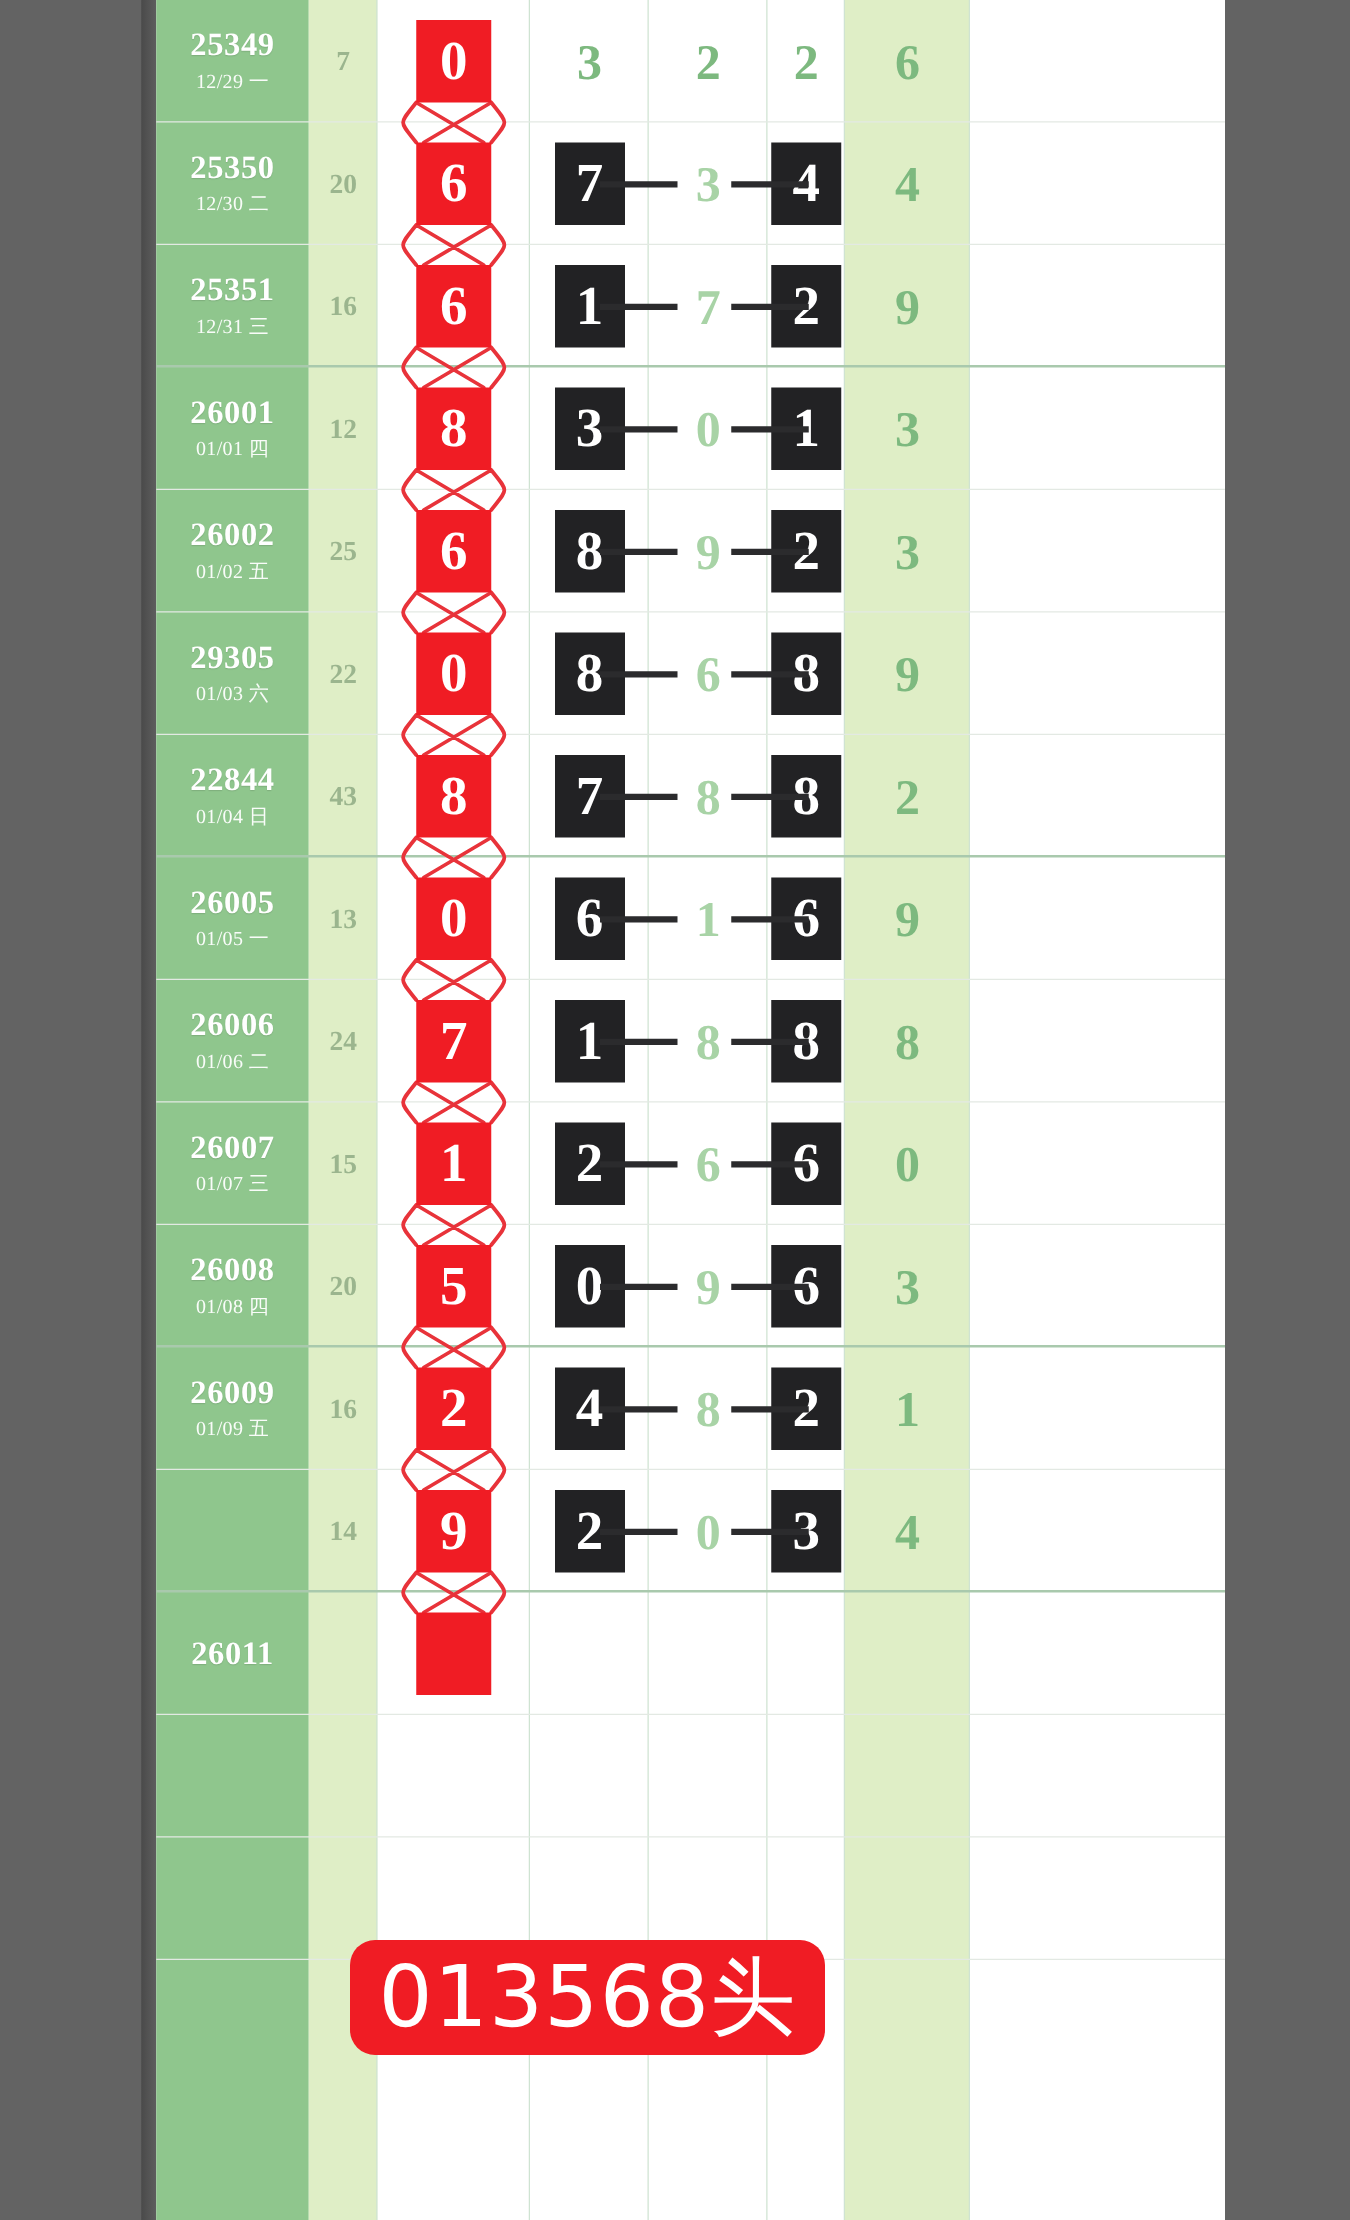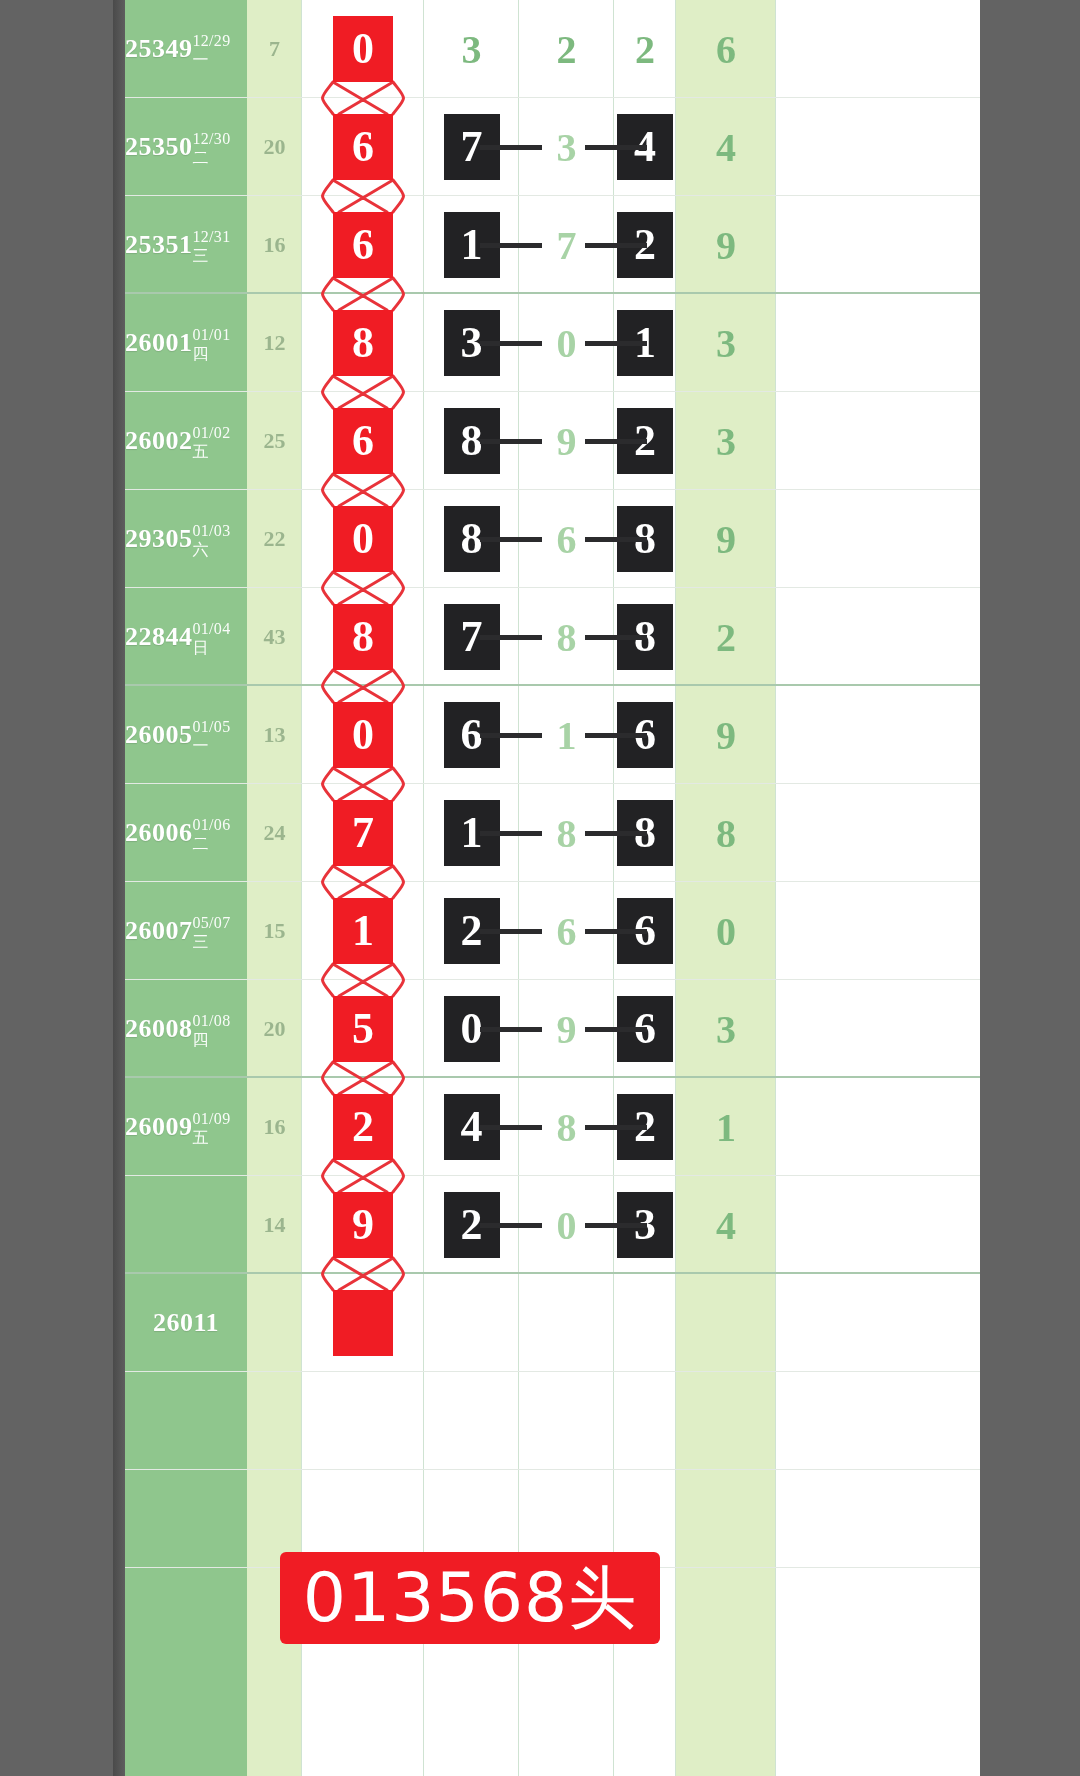--- a/index.html
+++ b/index.html
@@ -23,21 +23,21 @@
   .vline{position:absolute;top:0;width:1px;height:100%;background:#cfe3d2;}
 
   
   .rows{position:absolute;left:0;top:0;width:855px;}
   .row{position:relative;height:98px;}
   .rowline{position:absolute;left:0;right:0;bottom:0;height:1px;background:#e3e9e3;}
   .rowline.thick{height:2px;background:#a9c9ad;}
 
   .cell{position:absolute;top:0;height:100%;display:flex;align-items:center;justify-content:center;}
 
-  .c-issue{left:0;width:122px;color:#ffffff;}
+  .c-issue{left:0;width:122px;flex-direction:column;color:#ffffff;}
   .issue-no{font-size:26px;font-weight:bold;letter-spacing:.5px;line-height:1.1;
      text-shadow:0 1px 1px rgba(0,0,0,.12);}
   .issue-date{font-size:16px;margin-top:5px;opacity:.95;letter-spacing:.3px;}
 
   .c-count{left:122px;width:55px;color:#9bb58e;font-size:22px;font-weight:bold;}
   .c-red{left:177px;width:122px;}
   .c-m1{left:299px;width:95px;}
   .c-m2{left:394px;width:95px;}
   .c-m3{left:489px;width:62px;}
   .c-sum{left:551px;width:100px;color:#7db97f;font-size:40px;font-weight:bold;}
@@ -56,21 +56,21 @@
   
   .dash{position:absolute;top:50%;height:5px;background:#2b2b2d;transform:translateY(-2px);}
   .dash.l{left:355px;width:62px;}
   .dash.r{left:460px;width:62px;}
 
   
   #redcurve{position:absolute;left:177px;top:0;width:122px;height:1470px;z-index:3;pointer-events:none;}
 
   
   .banner{position:absolute;left:155px;top:1552px;width:380px;height:92px;background:#f01c24;
-     border-radius:6px;display:flex;align-items:center;justify-content:center;
+     border-radius:20px;display:flex;align-items:center;justify-content:center;
      color:#fff;font-size:68px;font-weight:normal;letter-spacing:1px;
      font-family:"DejaVu Sans",sans-serif;z-index:6;}
 </style>
 </head>
 <body>
 
 <div id="root">
   <div class="leftshadow"></div>
 
   <div class="page">
@@ -292,21 +292,21 @@
             <div class="chip-dark">8</div>
           </div>
           <div class="dash l"></div>
           <div class="dash r"></div>
           <div class="cell c-sum">8</div>
           <div class="rowline"></div>
         </div>
         <div class="row">
           <div class="cell c-issue">
             <div class="issue-no">26007</div>
-            <div class="issue-date">05/07 三</div>
+            <div class="issue-date">01/07 三</div>
           </div>
           <div class="cell c-count">15</div>
           <div class="cell c-red">
             <div class="chip-red">1</div>
           </div>
           <div class="cell c-m1">
             <div class="chip-dark">2</div>
           </div>
           <div class="cell c-m2">
             <span class="num-green pale">6</span>

